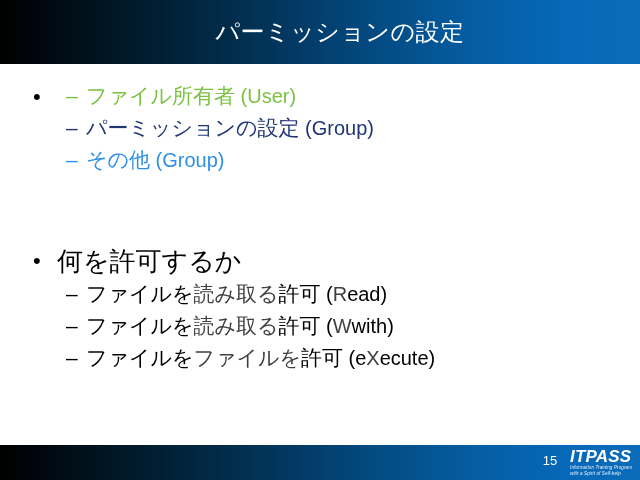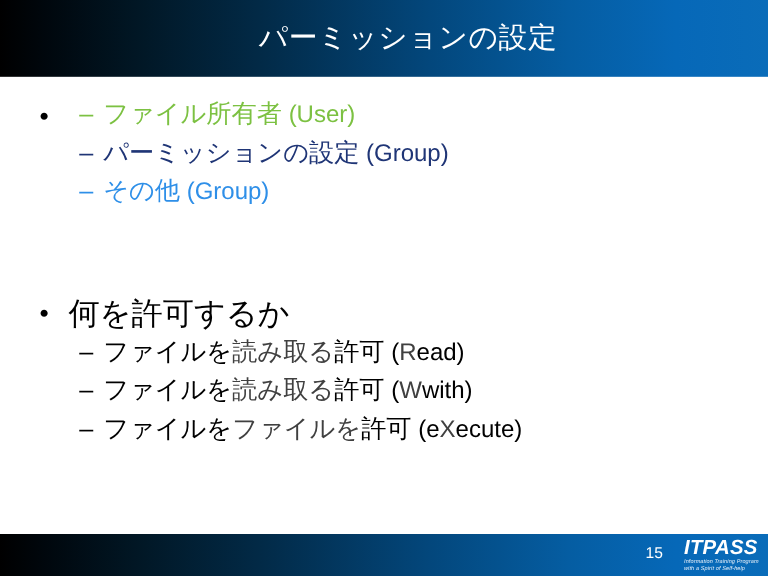--- a/index.html
+++ b/index.html
@@ -125,21 +125,21 @@
       #03477c 56%,
       #055da2 74%,
       #0668b8 88%,
       #0a6cb9 100%);
   }
   #page-number {
     position: absolute;
     left: 538px;
     top: 453px;
     width: 24px;
-    text-align: left;
+    text-align: center;
     color: #ffffff;
     font-size: 13px;
     line-height: 16px;
   }
   #logo-block {
     position: absolute;
     left: 570px;
     top: 448px;
     width: 66px;
     color: #ffffff;

